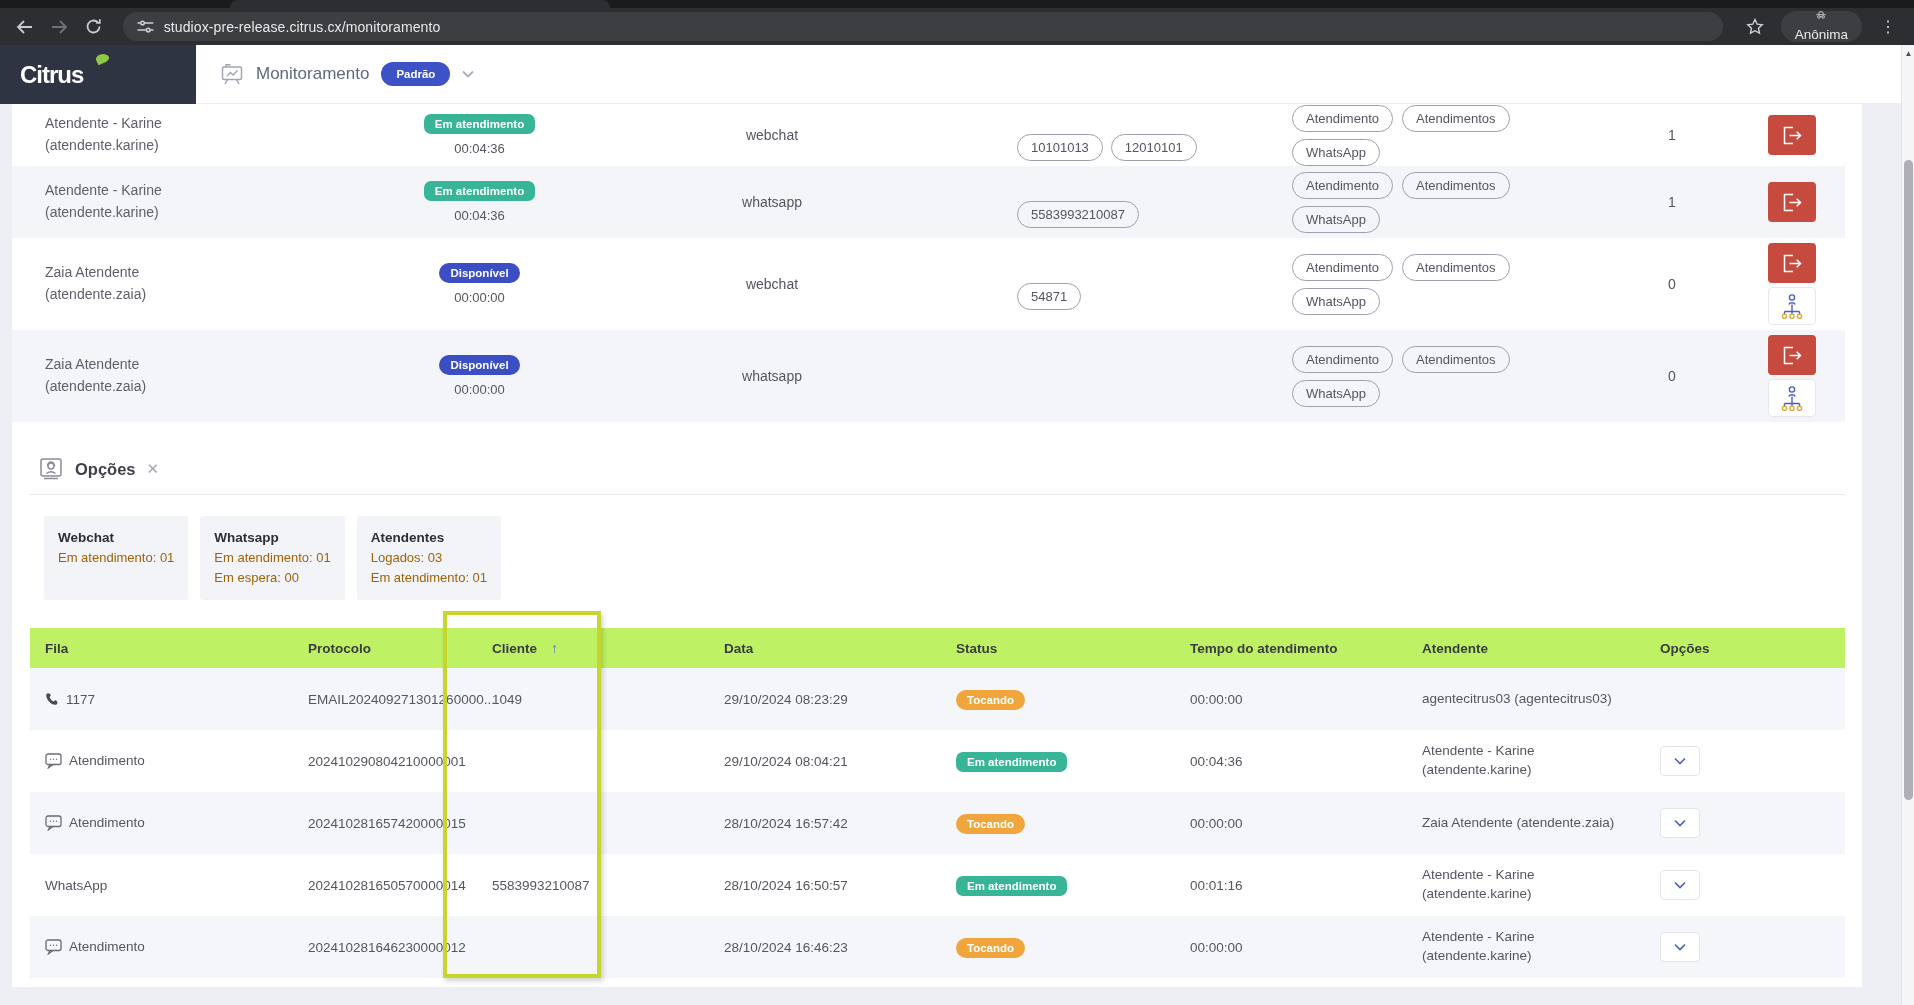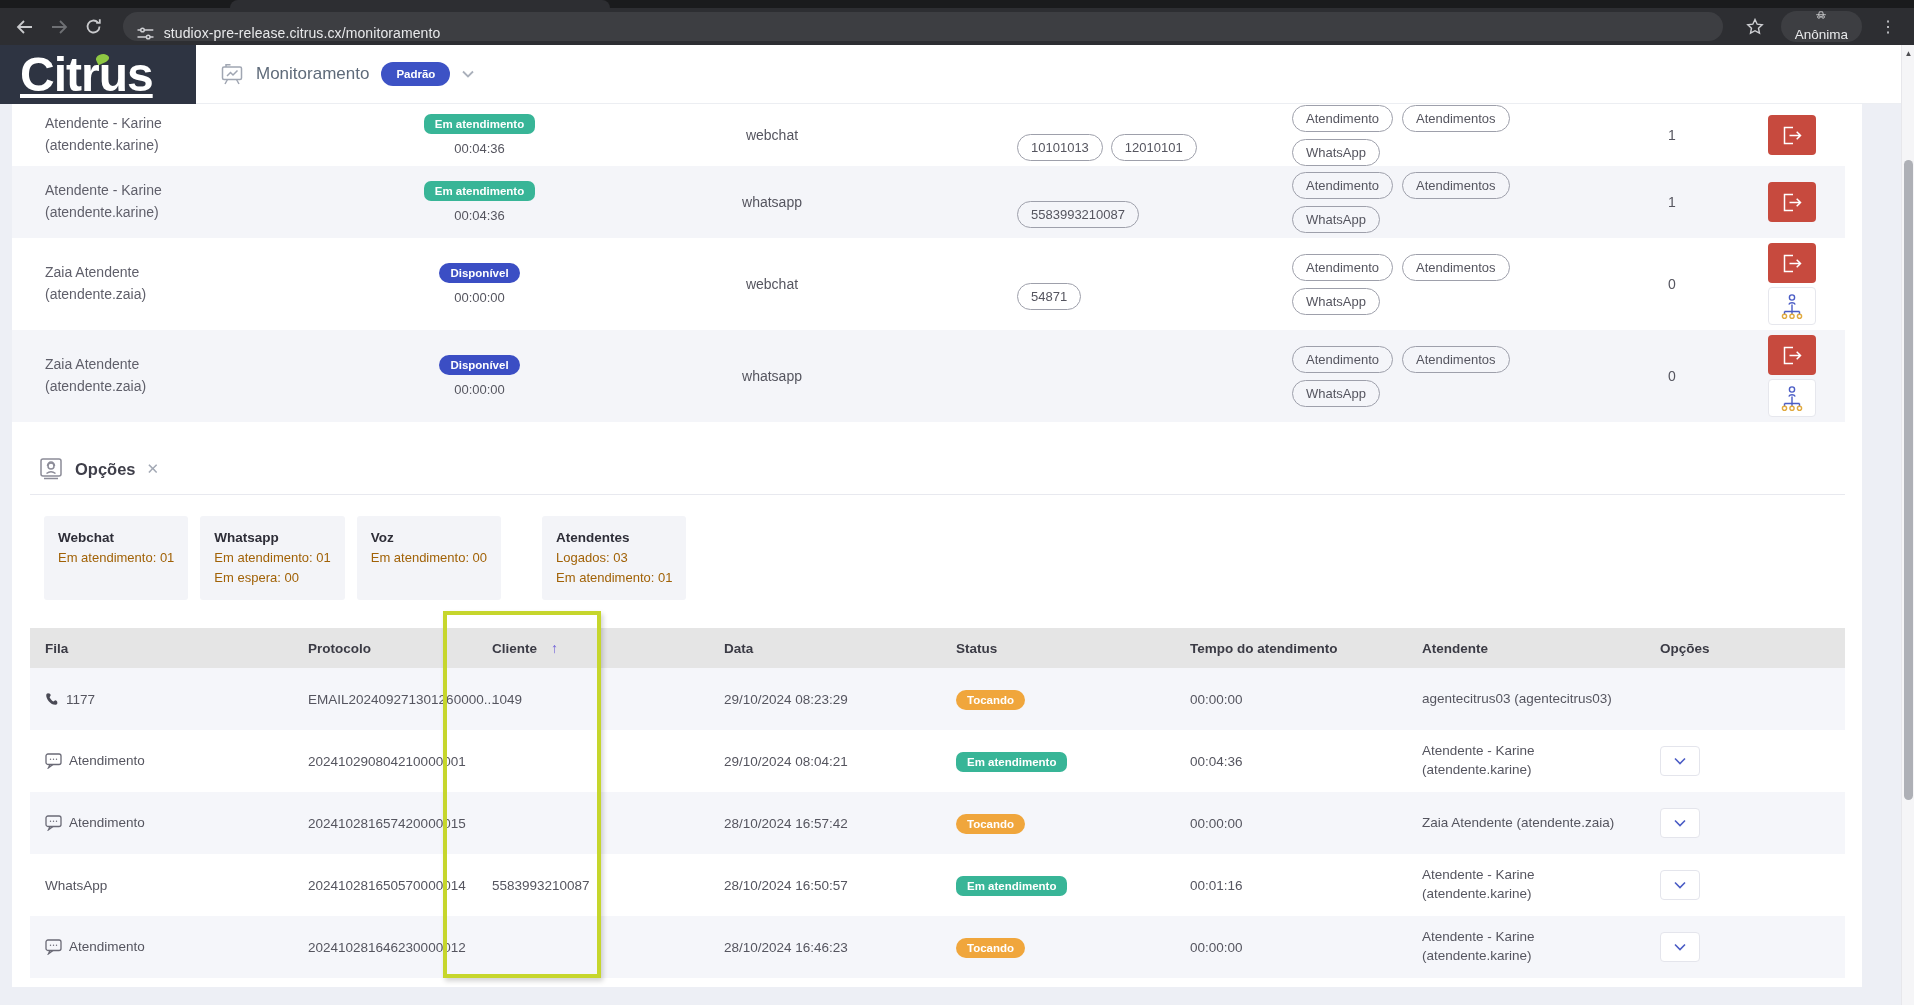--- a/index.html
+++ b/index.html
@@ -4,29 +4,29 @@
 <style>
   * { margin:0; padding:0; box-sizing:border-box; }
   html,body { width:1914px; height:1005px; overflow:hidden; background:#edeff5;
     font-family:"Liberation Sans","DejaVu Sans",sans-serif; }
   
   .chrome { position:relative; width:100%; height:45px; background:#2d2e32; }
   .tabstrip { position:absolute; top:0; left:0; width:100%; height:8px; background:#1a1b1d; }
   .tab-remnant { position:absolute; top:0; left:230px; width:380px; height:8px; background:#2d2e32; border-radius:8px 8px 0 0; }
   .toolbar { position:absolute; top:8px; left:0; right:0; height:37px; display:flex; align-items:center; padding:0 10px; gap:4px; }
   .nav-btn { width:32px; height:30px; display:flex; align-items:center; justify-content:center; border:none; background:transparent; cursor:pointer; }
-  .url-pill { flex:0 0 1600px; height:29px; margin-left:10px; background:#3d3e42; border-radius:15px; display:flex; align-items:flex-end; gap:10px; padding:0 14px; }
+  .url-pill { flex:0 0 1600px; height:29px; margin-left:10px; background:#3d3e42; border-radius:15px; display:flex; align-items:center; gap:10px; padding:0 14px; }
   .url-text { color:#e8e9eb; font-size:14px; letter-spacing:.1px; }
   .chrome-right { display:flex; align-items:center; gap:10px; margin-left:12px; }
   .profile-chip { height:31px; background:#3d3e42; border-radius:16px; display:flex; align-items:center; gap:8px; padding:0 14px; color:#e8e9eb; font-size:13.5px;flex-direction:column; }
   .dots { color:#cfd0d4; font-size:16px; letter-spacing:0; padding:0 4px; }
   
   .app-header { width:100%; height:59px; background:#fff; display:flex; border-bottom:1px solid #eceef2; }
   .logo-block { position:relative; width:196px; height:59px; background:#2e3442; display:flex; align-items:center; padding-left:20px; }
-  .logo-text { color:#fff; font-size:48px; font-weight:bold; letter-spacing:-1px;text-decoration:underline; }
+  .logo-text { color:#fff; font-size:24px; font-weight:bold; letter-spacing:-1px; }
   .leaf { position:absolute; left:96px; top:9px; width:13px; height:9px; background:#8fc843; border-radius:60% 100% 60% 0; transform:rotate(-25deg); }
   .header-main { flex:1; display:flex; align-items:center; gap:12px; padding-left:24px; }
   .title-text { color:#5f6b7a; font-size:17px; }
   .badge-pill { background:#3d52c5; color:#fff; font-size:11.5px; font-weight:bold; border-radius:13px; padding:6px 15px; }
   
   .main { position:relative; width:100%; height:901px; background:#edeff5; }
   .container { position:absolute; left:12px; top:0; width:1850px; height:883px; background:#fff; }
   
   .agent-rows { width:1833px; }
   .agent-row { display:grid; grid-template-columns:410px 115px 470px 285px 340px 80px 1fr; align-items:center; width:100%; }
@@ -56,21 +56,21 @@
   .close-x { color:#a2a8b4; font-size:15px; background:none; border:none; cursor:pointer; }
   .divider { border-top:1px solid #e8e9ef; margin-top:10px; }
   .cards { display:flex; gap:12px; margin:21px 0 0 14px; }
   .card { background:#f3f4f8; border-radius:3px; padding:12px 14px; min-width:125px; }
   .card:nth-child(4){ margin-left:29px; }
   .card-title { color:#2e2e38; font-size:13.5px; font-weight:bold; line-height:20px; }
   .card-line { color:#a16207; font-size:13px; line-height:20px; }
   
   .sessions-table { position:relative; margin-top:28px; width:1815px; }
   .s-grid { display:grid; grid-template-columns:248px 184px 232px 232px 234px 232px 238px 1fr; align-items:center; }
-  .s-head { height:40px; background:#e5e5e5; }
+  .s-head { height:40px; background:#bef264; }
   .s-head .s-cell { color:#3b3b45; font-size:13.5px; font-weight:bold; }
   .s-cell { padding-left:30px; color:#55555f; font-size:13.5px; white-space:nowrap; }
   .s-grid .s-cell:first-child { padding-left:15px; }
   .s-rows .s-grid:nth-child(odd) { background:#f5f6fa; }
   .s-rows .s-grid { height:62px; }
   .fila-cell { display:flex; align-items:flex-start; gap:6px; }
   .sort-arrow { color:#6e5fd8; font-size:14px; margin-left:14px; cursor:pointer; }
   .att-cell { line-height:1.4; white-space:normal; }
   .opt-btn { width:40px; height:30px; background:#fff; border:1px solid #e4e5ec; border-radius:4px; display:flex; align-items:center; justify-content:center; cursor:pointer; }
   .highlight-box { position:absolute; left:413px; top:-17px; width:158px; height:367px; border:4px solid #c6d62c; box-shadow:2px 3px 5px rgba(0,0,0,.18); pointer-events:none; }
@@ -319,25 +319,20 @@
     <div class="card-line">Em atendimento: 01</div>
 
   </div>
 
   <div class="card">
     <div class="card-title">Whatsapp</div>
     <div class="card-line">Em atendimento: 01</div>
     <div class="card-line">Em espera: 00</div>
   </div>
 
-  <div class="card">
-    <div class="card-title">Voz</div>
-    <div class="card-line">Em atendimento: 00</div>
-
-  </div>
 
   <div class="card">
     <div class="card-title">Atendentes</div>
     <div class="card-line">Logados: 03</div>
     <div class="card-line">Em atendimento: 01</div>
   </div>
 </div>
 
       <div class="sessions-table">
         <div class="s-grid s-head">

